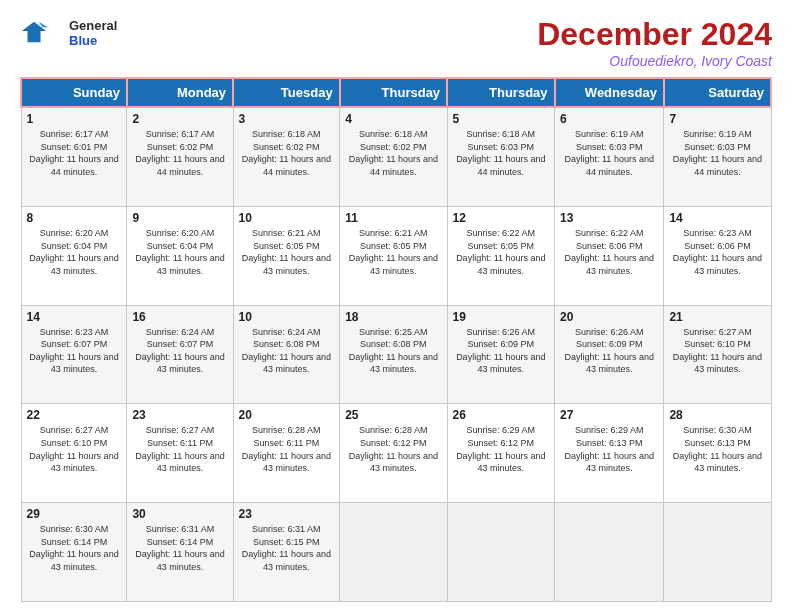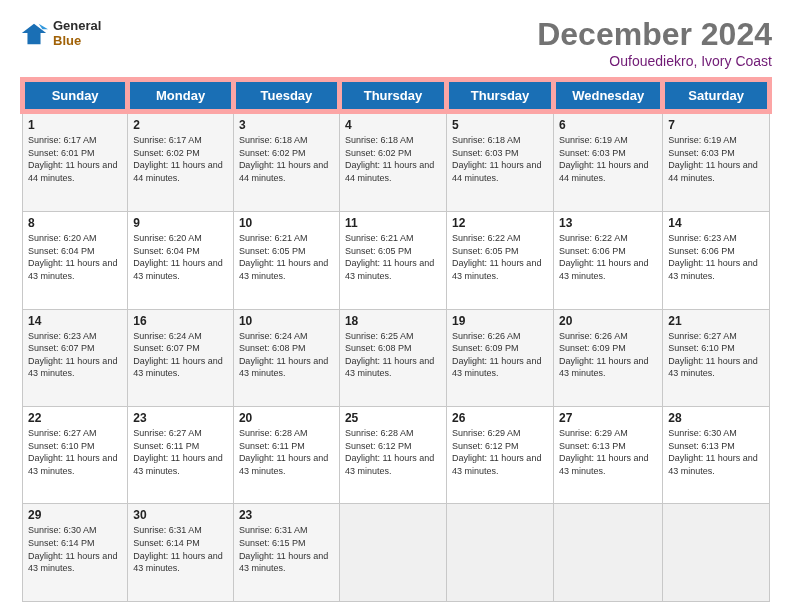--- a/index.html
+++ b/index.html
@@ -18,54 +18,55 @@
       flex-direction: column;
     }
     .top-section {
       display: flex;
       justify-content: space-between;
       align-items: flex-start;
       margin-bottom: 8px;
     }
     .logo {
       display: flex;
-      align-items: flex-end;
-      gap: 5px;
+      align-items: flex-start;
+      gap: 21px;
     }
     .logo-bird {
       width: 28px;
       height: 28px;
     }
     .title-section {
       text-align: right;
     }
     .month-title {
       font-size: 32px;
       font-weight: bold;
-      color: #737373;
+      color: #b91c1c;
       line-height: 1;
     }
     .location {
       font-size: 14px;
-      color: #701a75;
+      color: #8b5cf6;
       margin-top: 3px;
+      font-style: italic;
     }
     .calendar-table {
       width: 100%;
       border-collapse: collapse;
       flex: 1;
     }
     .calendar-table th {
       background: #1a6fb5;
       color: #fff;
       font-size: 13px;
       font-weight: bold;
       padding: 6px 6px;
-      text-align: center;
-      border: 5px solid #fca5a5;
+      text-align: right;
+      border: 2px solid #fca5a5;
     }
     .calendar-table td {
       border: 1px solid #c8c8c8;
       vertical-align: top;
       padding: 4px 5px;
       font-size: 9.5px;
       color: #333;
       width: 113px;
       background: #fff;
     }
@@ -79,38 +80,39 @@
       font-size: 12px;
       font-weight: bold;
       color: #222;
       display: block;
       margin-bottom: 2px;
     }
     .day-info {
       font-size: 9px;
       line-height: 1.4;
       color: #333;
+      text-align: center;
     }
     td.empty {
       background: #f0f0f0 !important;
     }
   </style>
 </head>
 <body>
 <div class="page">
 
   <div class="top-section">
     <div class="logo">
       <svg class="logo-bird" viewBox="0 0 30 30">
         <polygon points="15,4 28,14 22,14 22,26 8,26 8,14 2,14" fill="#1a6fb5"></polygon>
         <polygon points="20,4 30,10 24,10" fill="#3399dd"></polygon>
       </svg>
       <div>
         <div style="font-size:13px;font-weight:bold;color:#2c2c2c;">General</div>
-        <div style="font-size:13px;font-weight:bold;color:#a16207;">Blue</div>
+        <div style="font-size:13px;font-weight:bold;color:#1d4ed8;">Blue</div>
       </div>
     </div>
     <div class="title-section">
       <div class="month-title">December 2024</div>
       <div class="location">Oufouediekro, Ivory Coast</div>
     </div>
   </div>
 
   <table class="calendar-table">
     <thead>

